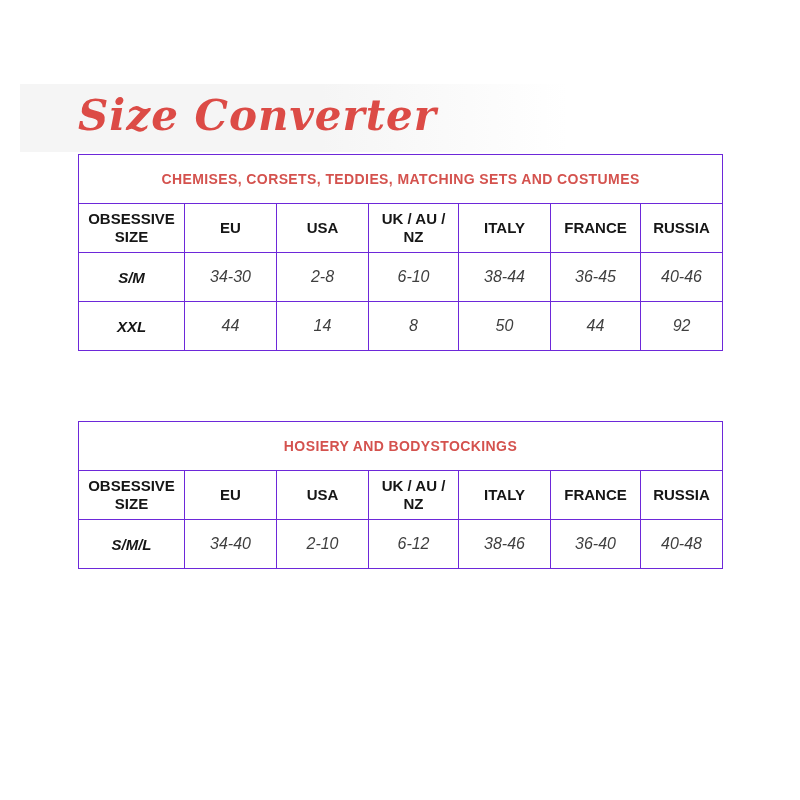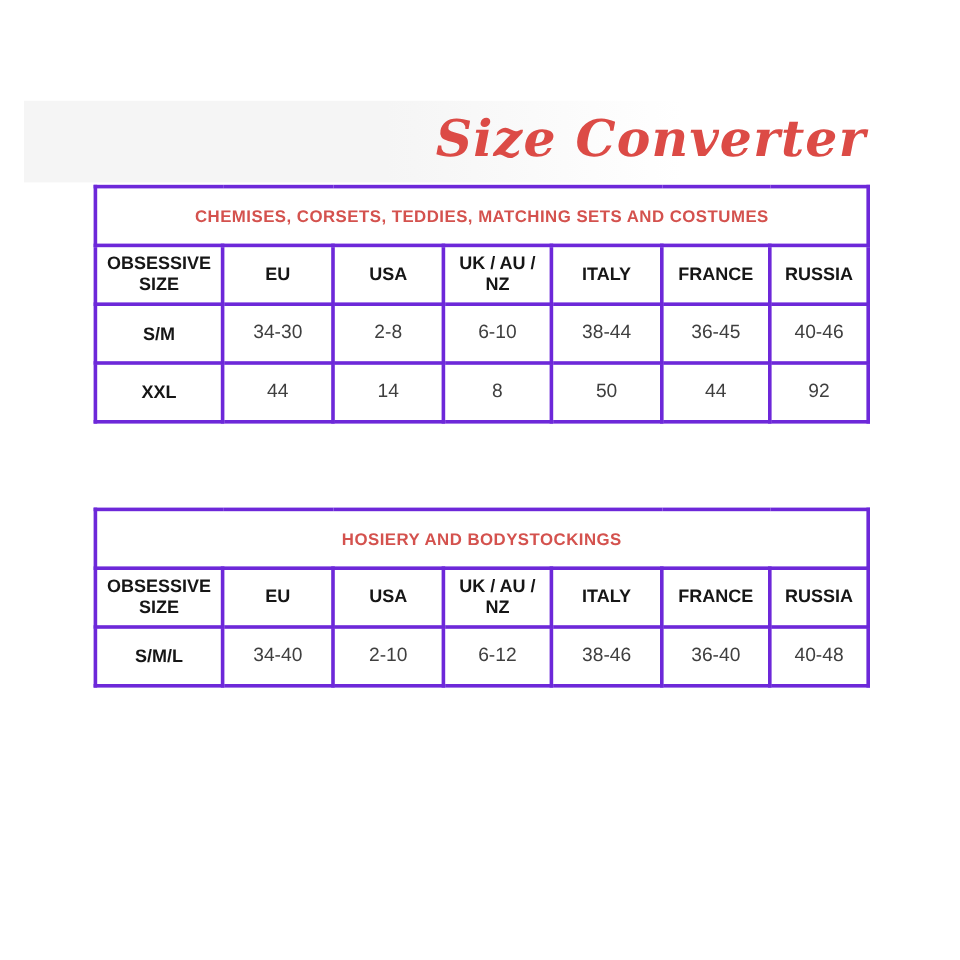--- a/index.html
+++ b/index.html
@@ -24,37 +24,37 @@
     position: relative;
     width: 644px;
     margin: 0 auto;
   }
   .page-title {
     font-family: "DejaVu Serif", serif;
     font-style: italic;
     font-weight: bold;
     font-size: 42px;
     color: #dc4b46;
-    text-align: right;
+    text-align: left;
     margin: 0;
     padding-top: 92px;
     letter-spacing: 1px;
     line-height: 1.15;
   }
   table.size-table {
     width: 644px;
     border-collapse: collapse;
     table-layout: fixed;
     background: #ffffff;
   }
   table.size-table.first { margin-top: 14px; }
   table.size-table.second { margin-top: 70px; }
   table.size-table th,
   table.size-table td {
-    border: 3px solid #6d28d9;
+    border: 1px solid #6d28d9;
     text-align: center;
     vertical-align: middle;
     height: 49px;
     padding: 0 4px;
     box-sizing: border-box;
   }
   .table-caption-cell {
     color: #d4524e;
     font-weight: bold;
     font-size: 14px;
@@ -63,20 +63,21 @@
   table.size-table thead th.colhead {
     font-size: 15px;
     font-weight: bold;
     color: #161616;
     line-height: 1.25;
   }
   table.size-table td {
     font-size: 16px;
     color: #3f3f3f;
     font-weight: normal;
+    font-style: italic;
   }
   table.size-table td.rowhead {
     font-weight: bold;
     color: #161616;
     font-size: 15px;
   }
 </style>
 </head>
 <body>
 

